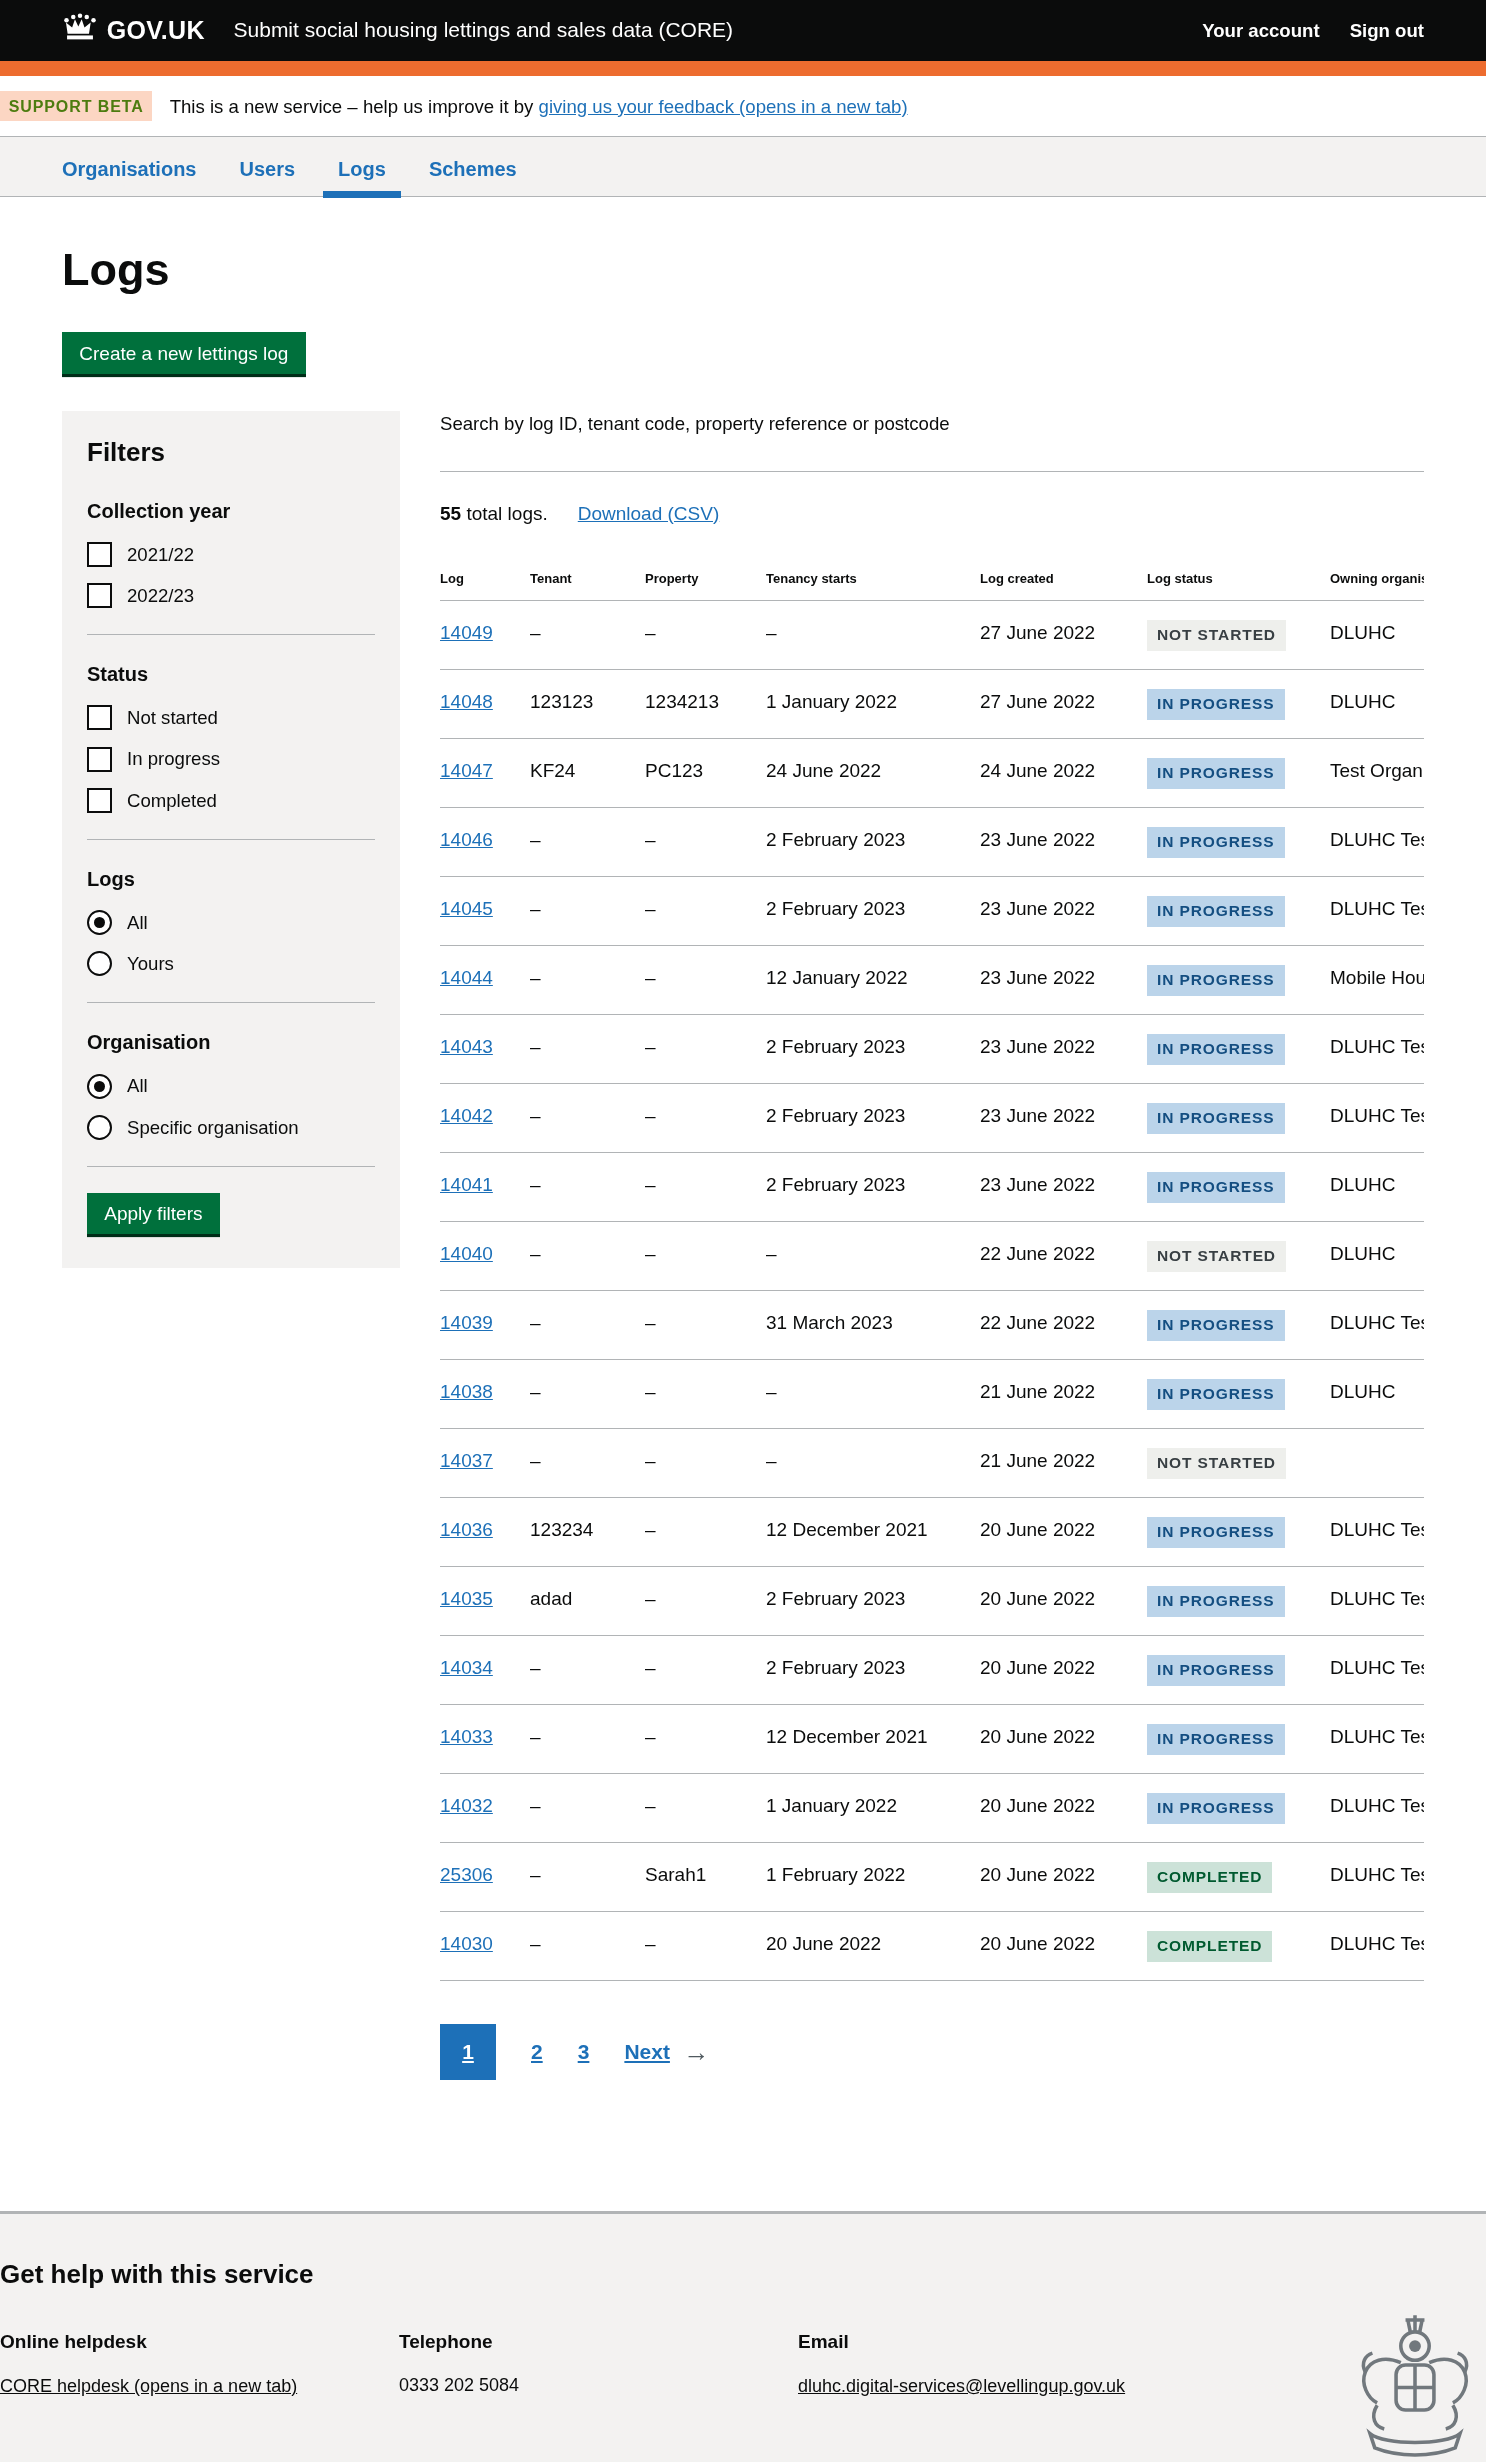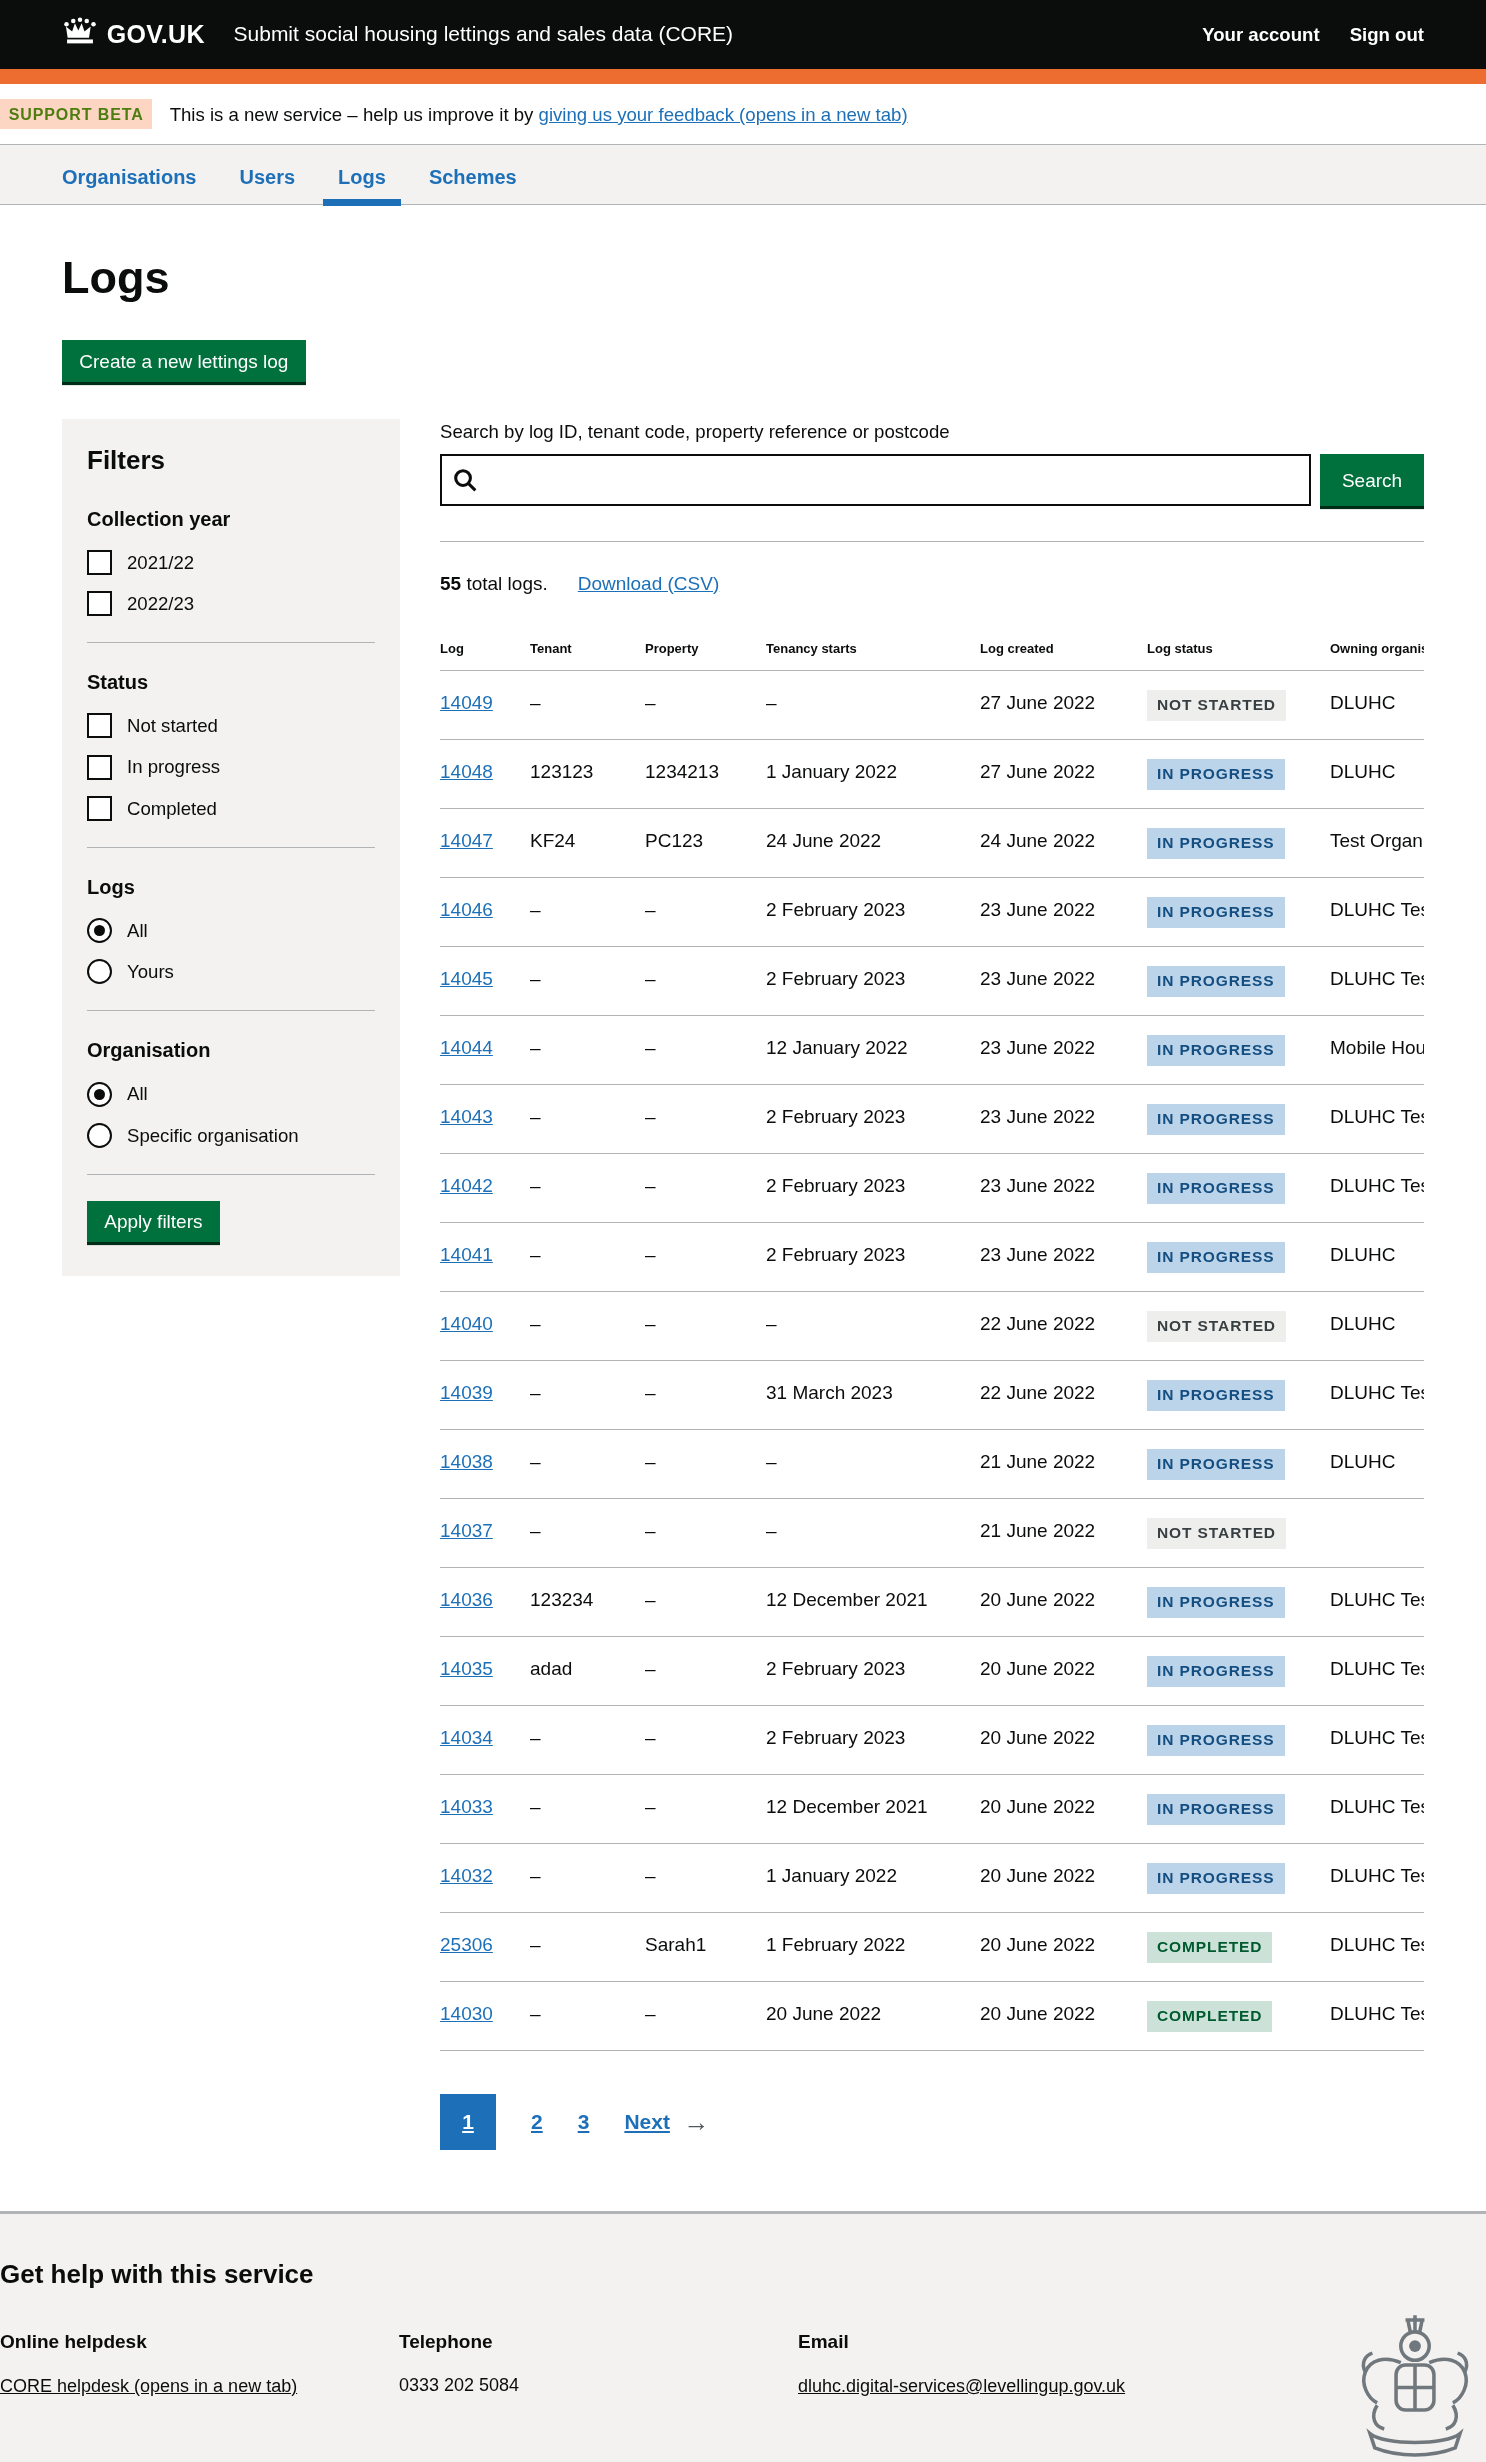--- a/index.html
+++ b/index.html
@@ -7,21 +7,21 @@
   body {
     width:1486px; min-height:2462px;
     font-family:"Liberation Sans", sans-serif;
     color:#0b0c0c; font-size:18.6px; line-height:1.35;
     display:flex; flex-direction:column;
   }
   .container { padding-left:62px; padding-right:62px; width:100%; }
 
   
   .site-header { background:#0b0c0c; color:#fff; }
-  .site-header .inner { display:flex; align-items:center; height:69px;border-radius:11px; }
+  .site-header .inner { display:flex; align-items:center; height:61px;border-radius:11px; }
   .logo-group { display:flex; align-items:center; gap:8.7px; }
   .logo-text { font-weight:bold; font-size:25px; letter-spacing:0.3px; }
   .service-name { font-size:21px; margin-left:20px; font-weight:400; }
   .header-links { margin-left:auto; display:flex; gap:30px; }
   .header-link { color:#fff; font-weight:bold; font-size:18.6px; text-decoration:none; cursor:pointer; }
   .brand-bar { height:15px; background:#ed6c2f; }
 
   
   .phase-banner { border-bottom:1.2px solid #b1b4b6; background:#fff; }
   .phase-banner .inner { display:flex; align-items:center; padding:15px 0; gap:17.3px; }
@@ -218,32 +218,20 @@
             <span class="radio"></span>
             <span class="opt-label">Specific organisation</span>
           </label>
           <hr class="filter-divider">
         </div>
       <button class="btn">Apply filters</button>
     </aside>
 
     <section class="results">
       <div class="search-label">Search by log ID, tenant code, property reference or postcode</div>
-      <div class="search-row">
-        <div class="search-box">
-          <span class="search-icon">
-            <svg width="27" height="27" viewBox="0 0 44 44" aria-hidden="true">
-              <circle cx="18" cy="18" r="12" fill="none" stroke="#0b0c0c" stroke-width="5"></circle>
-              <line x1="27" y1="27" x2="38" y2="38" stroke="#0b0c0c" stroke-width="5"></line>
-            </svg>
-          </span>
-          <input class="search-input" type="text" value="" style="">
-        </div>
-        <button class="btn search-btn">Search</button>
-      </div>
 
       <hr class="results-divider">
 
       <div class="total-line">
         <span><b>55</b><span> total logs.</span></span>
         <a class="link">Download (CSV)</a>
       </div>
 
       <div class="table-clip">
         <table class="logs">

